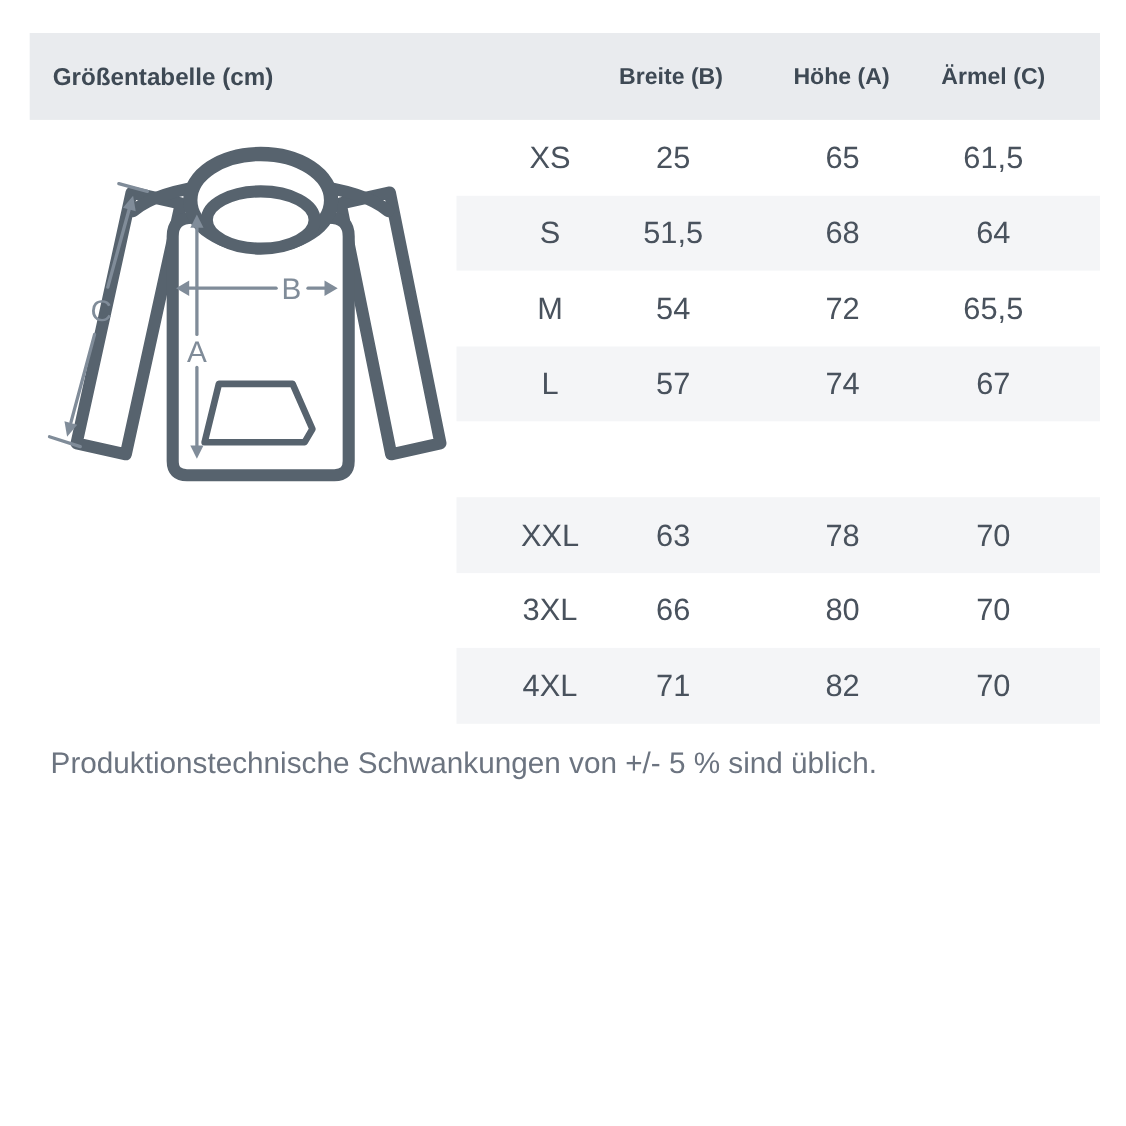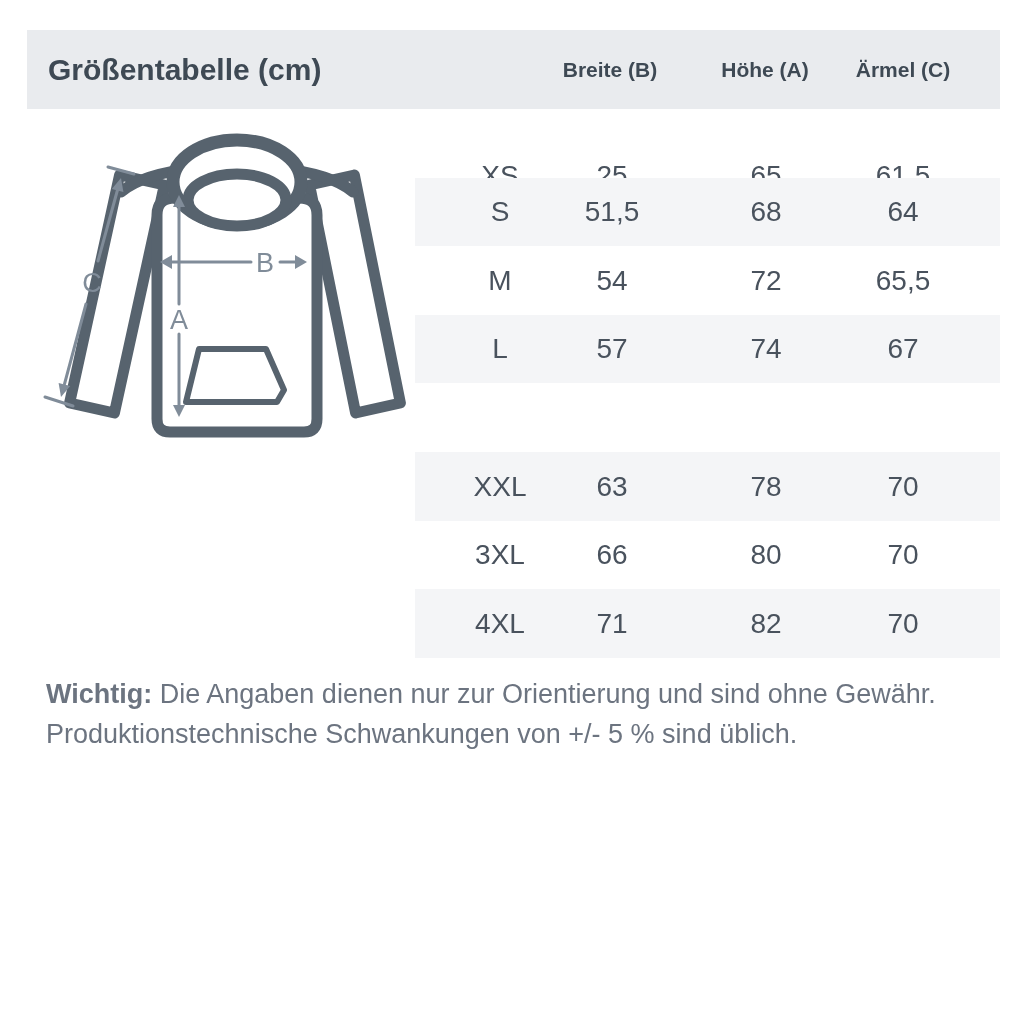--- a/index.html
+++ b/index.html
@@ -7,33 +7,33 @@
     position:relative;width:1024px;height:1024px;background:#ffffff;overflow:hidden;
     font-family:"Liberation Sans","DejaVu Sans",sans-serif;
   }
   
   .header{
     position:absolute;left:27px;top:30px;width:973px;height:79px;
     background:#e9ebee;
   }
   .title{
     position:absolute;left:21px;top:0;height:79px;line-height:79px;
-    font-size:30px;font-weight:bold;color:#3e4954;white-space:nowrap;
+    font-size:22px;font-weight:bold;color:#3e4954;white-space:nowrap;
   }
   .colhead{
     position:absolute;top:0;height:79px;line-height:79px;transform:translateX(-50%);
     font-size:21px;font-weight:bold;color:#3e4954;white-space:nowrap;
   }
   .colhead.b{left:583px;}
   .colhead.h{left:738px;}
   .colhead.c{left:876px;}
   
   .row{position:absolute;left:415px;width:585px;}
   .row.striped{background:#f4f5f7;}
-  .r0{top:109px;height:69px;margin-top:32px;}
+  .r0{top:109px;height:69px;}
   .r1{top:178px;height:68px;}
   .r2{top:246px;height:69px;}
   .r3{top:315px;height:68px;}
   .r4{top:383px;height:69px;}
   .r5{top:452px;height:69px;}
   .r6{top:521px;height:68px;text-align:center;}
   .r7{top:589px;height:69px;}
   .cell{
     position:absolute;top:0;height:100%;display:flex;align-items:center;
     transform:translateX(-50%);font-size:28px;color:#49525d;white-space:nowrap;
@@ -148,17 +148,16 @@
     <span class="cell c">70</span>
   </div>
   <div class="row r7 striped">
     <span class="cell size">4XL</span>
     <span class="cell b">71</span>
     <span class="cell h">82</span>
     <span class="cell c">70</span>
   </div>
 
   <div class="note">
-    <div><span class="bold">Wichtig:</span><span> Die Angaben dienen nur zur Orientierung und sind ohne Gewähr.</span></div>
     <div>Produktionstechnische Schwankungen von +/- 5 % sind üblich.</div>
   </div>
 
 </div>
 
 </body></html>

